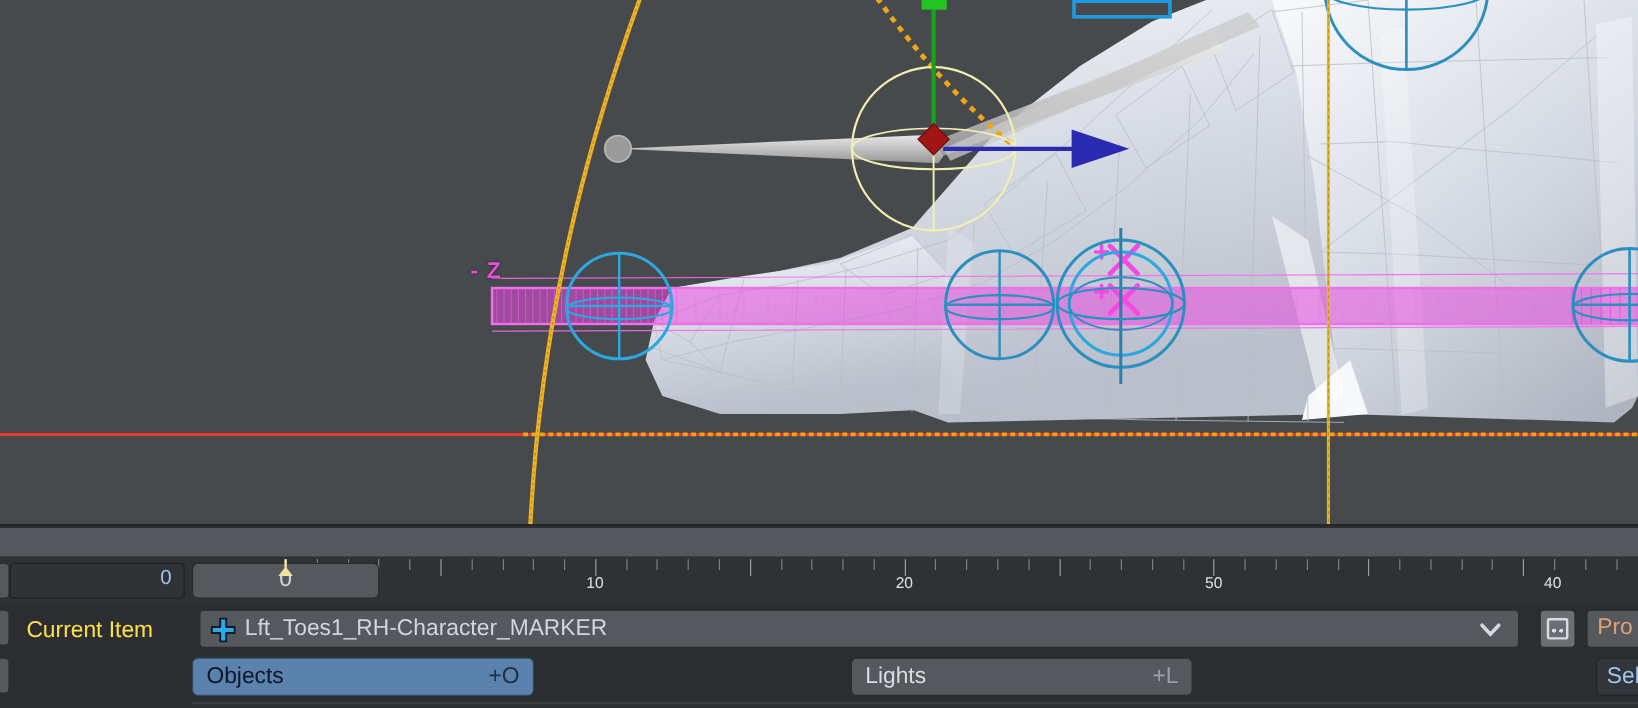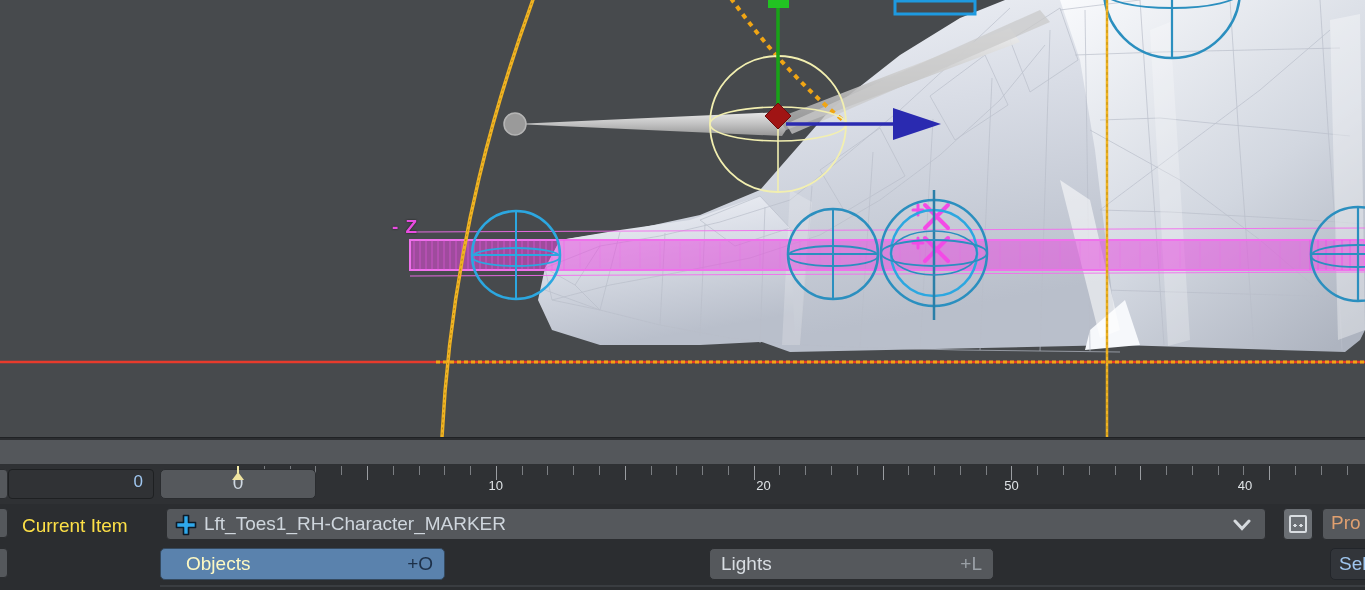--- a/index.html
+++ b/index.html
@@ -93,21 +93,21 @@
   }
 
   
   #filterrow{position:absolute;left:0;top:107px;width:1365px;height:40px;}
   .fbtn{
     position:absolute;top:4px;height:32px;border-radius:5px;box-sizing:border-box;
     background:#55585c;border:1px solid #2b2d30;
   }
   .fbtn.active{background:#5a82ad;border-color:#34495f;}
   .fbtn .lbl{position:absolute;left:11px;top:4px;font-size:19px;color:#d8dde2;white-space:nowrap;}
-  .fbtn.active .lbl{color:#fef9c3;margin-left:14px;}
+  .fbtn.active .lbl{color:#0f172a;}
   .fbtn .hk{position:absolute;right:11px;top:4px;font-size:19px;color:#9aa0a6;white-space:nowrap;}
   .fbtn.active .hk{color:#1d3048;}
   #selbtn{
     position:absolute;left:1330px;top:4px;width:70px;height:32px;
     background:#32353a;border:1px solid #22252a;border-radius:5px;box-sizing:border-box;
     color:#9fc6ef;font-size:19px;padding:4px 0 0 8px;white-space:nowrap;overflow:hidden;
   }
 
   
   .sliver{position:absolute;left:-6px;width:14px;background:#55585c;border:1px solid #2b2d30;border-radius:4px;box-sizing:border-box;}
@@ -339,23 +339,23 @@
           <div class="tick major" style="left: 980.3px;"></div>
           <div class="tick minor" style="left: 1006.1px;"></div>
           <div class="tick minor" style="left: 1031.9px;"></div>
           <div class="tick minor" style="left: 1057.6px;"></div>
           <div class="tick minor" style="left: 1083.4px;"></div>
           <div class="tick major" style="left: 1109.2px;"></div>
           <div class="tick minor" style="left: 1135px;"></div>
           <div class="tick minor" style="left: 1160.8px;"></div>
           <div class="tick minor" style="left: 1186.5px;"></div>
           <div class="ticklabel" style="left: 335.8px;">10</div>
-          <div class="ticklabel" style="left: 593.6px; margin-left: 10px;">20</div>
+          <div class="ticklabel" style="left: 593.6px;">20</div>
           <div class="ticklabel" style="left: 851.4px;">50</div>
-          <div class="ticklabel" style="left: 1085px;">40</div>
+          <div class="ticklabel" style="left: 1134px;">40</div>
         </div>
     </div>
 
     <div class="numfield" style="left:8px;top:32px;width:146px;height:30px;">0</div>
 
     <div id="playheadbox" style="left:160px;top:32px;width:156px;height:30px;">0</div>
     <div id="playheadmark" style="left:238px;top:29px;">
       <div class="stem"></div>
         <div class="tri"></div>
     </div>

